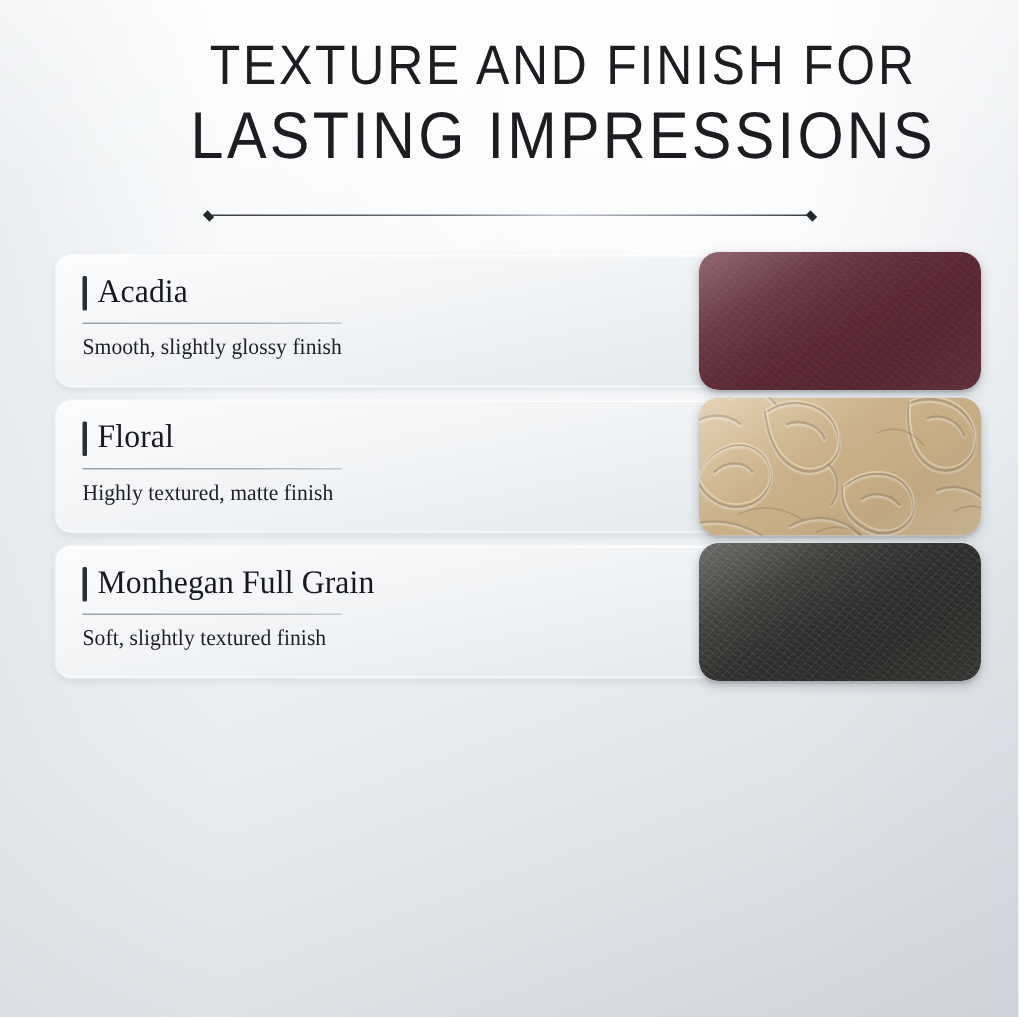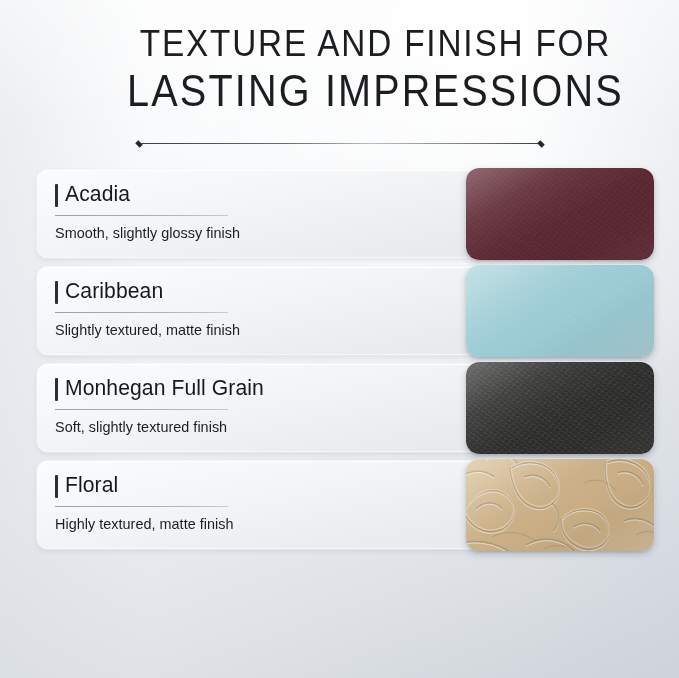--- a/index.html
+++ b/index.html
@@ -95,20 +95,21 @@
   .rows {
     position: absolute;
     left: 0;
     top: 168px;
     width: 679px;
     z-index: 2;
   }
   .row {
     position: relative;
     height: 97px;
+    font-family: Liberation Serif, serif;
   }
 
   .card {
     position: absolute;
     left: 37px;
     top: 2px;
     width: 608px;
     height: 88px;
     border-radius: 11px;
     background: linear-gradient(168deg, #fbfcfd 0%, #f2f4f6 38%, #e9ecef 72%, #e3e7ea 100%);
@@ -228,46 +229,20 @@
       <div class="row">
         <div class="card">
           <span class="accent-bar"></span>
           <div class="swatch-name">Acadia</div>
           <span class="rule"></span>
           <div class="swatch-desc">Smooth, slightly glossy finish</div>
         </div>
         <div class="swatch">
           <div class="swatch-fill" style="background: linear-gradient(145deg, rgb(107, 52, 64) 0%, rgb(92, 40, 51) 42%, rgb(92, 40, 51) 72%, rgb(107, 52, 64) 100%);"></div>
           <div class="grain" style="opacity: 0.18;"></div>
-          <div class="gloss"></div>
-        </div>
-      </div>
-      <div class="row">
-        <div class="card">
-          <span class="accent-bar"></span>
-          <div class="swatch-name">Caribbean</div>
-          <span class="rule"></span>
-          <div class="swatch-desc">Slightly textured, matte finish</div>
-        </div>
-        <div class="swatch">
-          <div class="swatch-fill" style="background: linear-gradient(145deg, rgb(179, 217, 223) 0%, rgb(157, 205, 214) 42%, rgb(157, 205, 214) 72%, rgb(179, 217, 223) 100%);"></div>
-          <div class="grain" style="opacity: 0.08;"></div>
-          <div class="gloss"></div>
-        </div>
-      </div>
-      <div class="row">
-        <div class="card">
-          <span class="accent-bar"></span>
-          <div class="swatch-name">Monhegan Full Grain</div>
-          <span class="rule"></span>
-          <div class="swatch-desc">Soft, slightly textured finish</div>
-        </div>
-        <div class="swatch">
-          <div class="swatch-fill" style="background: linear-gradient(145deg, rgb(60, 60, 57) 0%, rgb(46, 46, 44) 42%, rgb(46, 46, 44) 72%, rgb(60, 60, 57) 100%);"></div>
-          <div class="grain" style="opacity: 0.38;"></div>
           <div class="gloss"></div>
         </div>
       </div>
       <div class="row">
         <div class="card">
           <span class="accent-bar"></span>
           <div class="swatch-name">Floral</div>
           <span class="rule"></span>
           <div class="swatch-desc">Highly textured, matte finish</div>
         </div>
@@ -304,15 +279,28 @@
     <g fill="none" stroke="#8a7250" stroke-opacity="0.40" stroke-width="0.9">
       <path d="M36,88 C52,80 68,84 80,92"></path>
       <path d="M128,34 C140,28 152,32 160,42"></path>
       <path d="M88,100 C100,94 112,96 120,104"></path>
       <path d="M180,86 C190,80 200,82 208,90"></path>
     </g>
           </svg>
           <div class="gloss"></div>
         </div>
       </div>
+      <div class="row">
+        <div class="card">
+          <span class="accent-bar"></span>
+          <div class="swatch-name">Monhegan Full Grain</div>
+          <span class="rule"></span>
+          <div class="swatch-desc">Soft, slightly textured finish</div>
+        </div>
+        <div class="swatch">
+          <div class="swatch-fill" style="background: linear-gradient(145deg, rgb(60, 60, 57) 0%, rgb(46, 46, 44) 42%, rgb(46, 46, 44) 72%, rgb(60, 60, 57) 100%);"></div>
+          <div class="grain" style="opacity: 0.38;"></div>
+          <div class="gloss"></div>
+        </div>
+      </div>
     </div>
 
 </div>
 
 </body></html>

